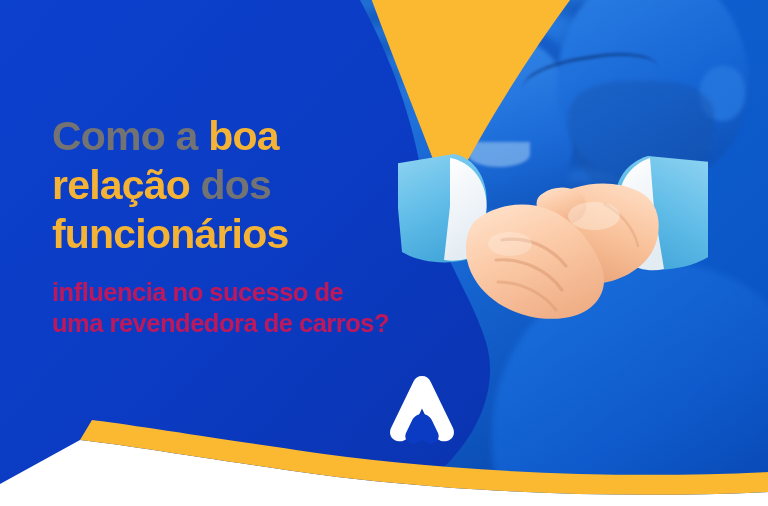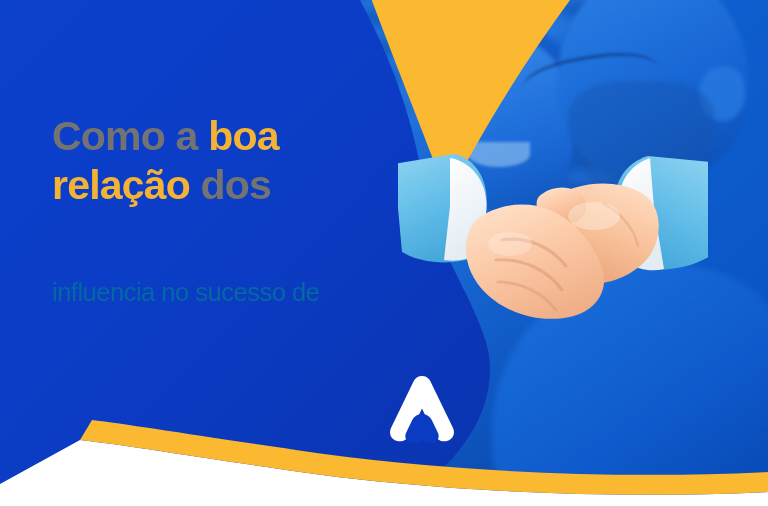--- a/index.html
+++ b/index.html
@@ -153,23 +153,23 @@
     color:#ffffff;
   }
   .headline .hl { color:#F5B335;margin-top:8px; }
   .headline .w  { color:#737373; }
 
   .subhead {
     position:absolute; left:52px; top:277px;
     width:420px;
     font-size:25.5px;
     line-height:31px;
-    font-weight:normal;
+    font-weight:bold;
     letter-spacing:-0.5px;
-    color:#0369a1;
+    color:#be185d;
   }
 
   
   .logo { position:absolute; left:385px; top:370px; width:74px; height:76px; }
   .logo svg { display:block; width:100%; height:100%; }
 </style>
 </head>
 <body>
 
 <div id="banner">
@@ -300,24 +300,26 @@
                C 420 94 600 104 768 96
                L 768 76
                C 604 84 428 74 296 54
                C 200 40 126 28 92 24 Z" fill="#FBB831"></path>
     </svg>
   </div>
 
   <div class="headline">
     <span class="w">Como a </span><span class="hl">boa</span><br>
     <span class="hl">relação</span><span class="w"> dos</span><br>
+    <span class="hl">funcionários</span>
   </div>
 
   <div class="subhead">
     <span>influencia no sucesso de</span><br>
+    <span>uma revendedora de carros?</span>
   </div>
 
   <div class="logo">
     <svg viewBox="0 0 74 76">
 
       <path d="M 37 6
                C 41 6 44 8 45.5 11.5
                L 68 58
                C 70.5 63.5 68 69.5 62 71
                C 56.5 72.4 51.5 69.6 49.5 65

